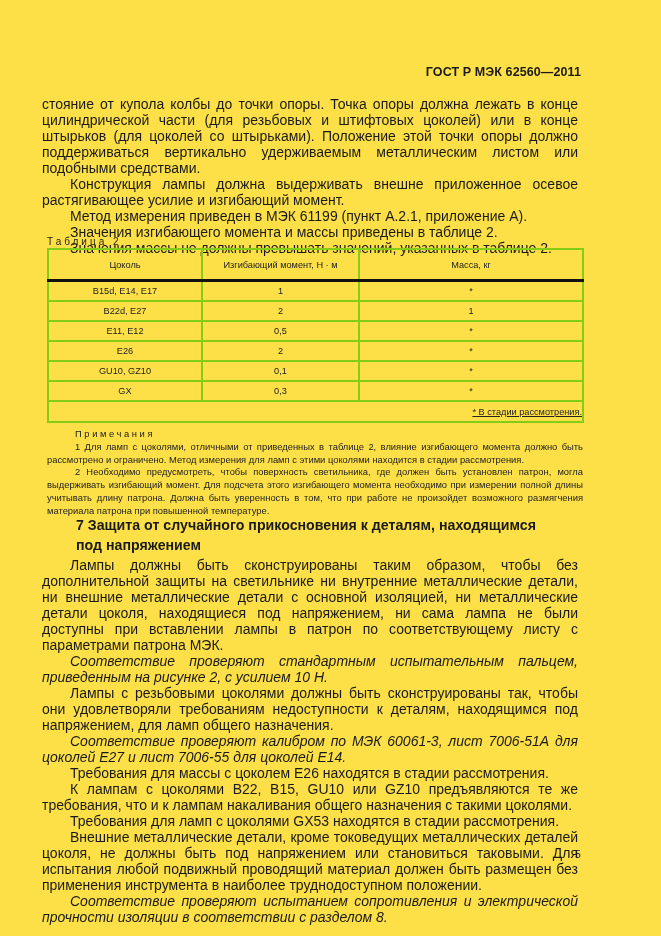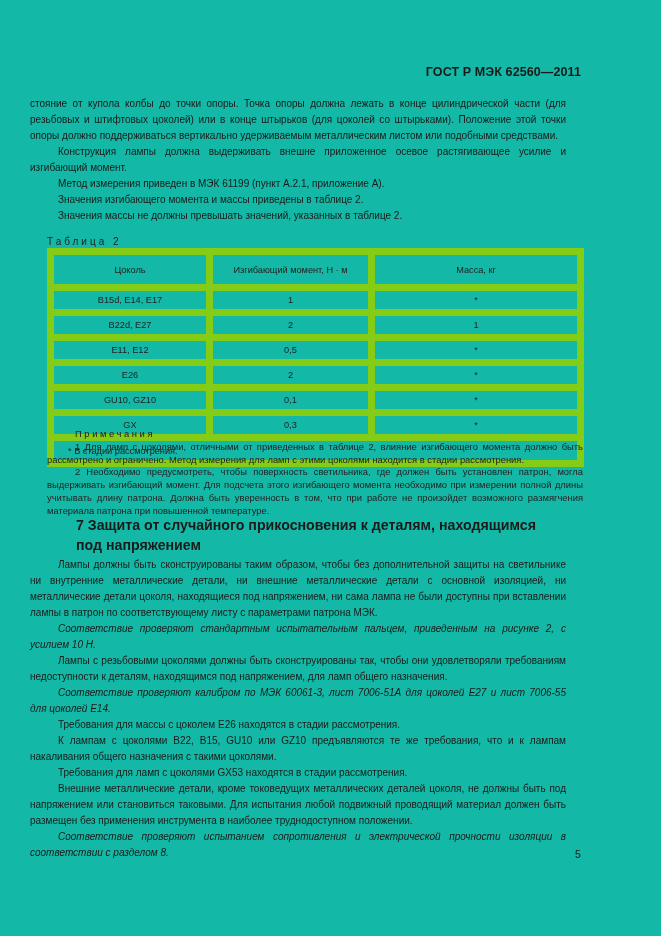--- a/index.html
+++ b/index.html
@@ -1,33 +1,33 @@
 <!DOCTYPE html>
 <html><head>
 <meta charset="utf-8">
 <style>
   html, body { margin: 0; padding: 0; background: #ffffff; }
   body { width: 661px; height: 936px; position: relative; overflow: hidden;
          font-family: "Liberation Sans", sans-serif; color: #1a1a1a; }
-  .page { position: absolute; left: 0; top: 0; width: 661px; height: 936px; background: #14b8a6; }
+  .page { position: absolute; left: 0; top: 0; width: 661px; height: 936px; background: #fde047; }
 
   .doc-header { position: absolute; right: 80px; top: 65px; font-weight: bold; font-size: 12.5px; letter-spacing: 0.1px; }
 
-  .body-text { position: absolute; left: 30px; width: 536px; font-size: 10px; line-height: 16px; text-align: justify; }
+  .body-text { position: absolute; left: 42px; width: 536px; font-size: 14px; line-height: 16px; text-align: justify; }
   .body-text p { margin: 0; }
   .indent { text-indent: 28px; }
   .italic { font-style: italic; }
 
   .table-caption { position: absolute; left: 47px; top: 236px; font-size: 10px; letter-spacing: 3px; color: #222; }
 
   table.data { position: absolute; left: 47px; top: 248px; width: 537px; border-collapse: collapse; font-size: 9.2px; color: #222; }
-  table.data th, table.data td { border: 7px solid #84cc16; text-align: center; padding: 0; margin-top: 48px; }
+  table.data th, table.data td { border: 2px solid #84cc16; text-align: center; padding: 0; margin-top: 48px; }
   table.data th { font-weight: normal; height: 29px; border-bottom: 3px solid #111; }
   table.data td { height: 18px; }
-  table.data td.foot { text-align: left; padding-left: 14px; height: 19px; }
+  table.data td.foot { text-align: right; padding-left: 14px; height: 19px; text-decoration: underline; }
   .col1 { width: 152px; }
   .col2 { width: 155px; }
 
   .notes { position: absolute; left: 47px; top: 428px; width: 536px; font-size: 9.4px; line-height: 12.8px; text-align: justify; color: #222; }
   .notes p { margin: 0; }
   .notes .notes-title { letter-spacing: 2.6px; padding-left: 28px; }
 
   .section-title { position: absolute; left: 76px; top: 515px; font-weight: bold; font-size: 14.2px; line-height: 20px; width: 480px; }
 
   .page-number { position: absolute; left: 575px; top: 848px; font-size: 10.5px; }

